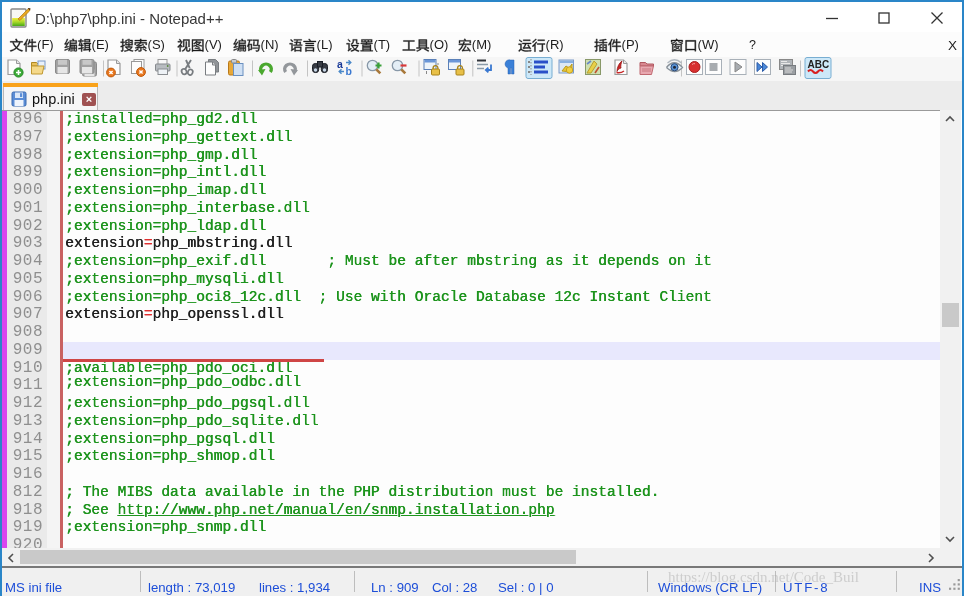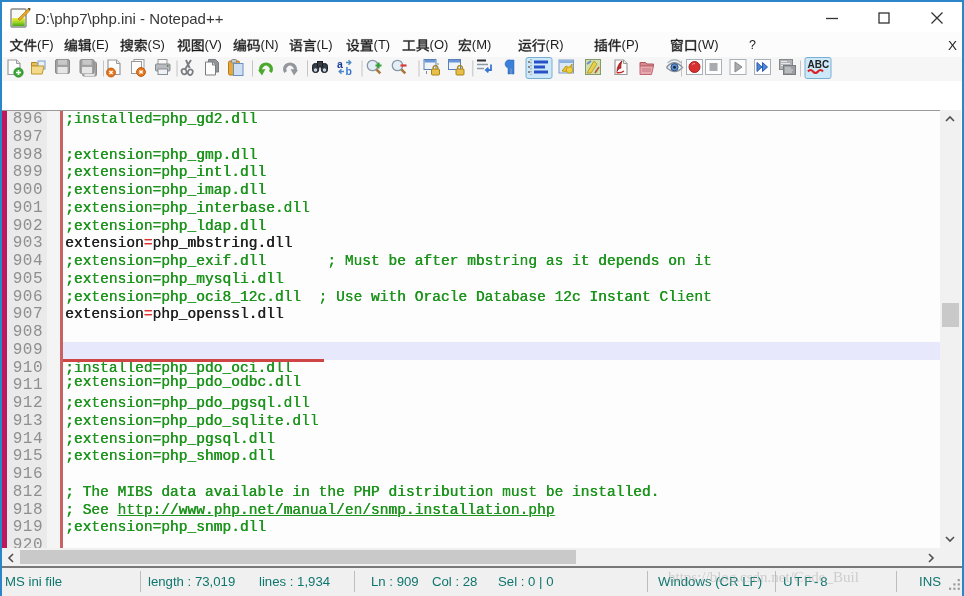--- a/index.html
+++ b/index.html
@@ -17,40 +17,40 @@
 
 #toolbar{left:2px;top:57px;width:960px;height:24px;background:#f6f6f6}
 
 #tabbar{left:2px;top:81px;width:960px;height:29px;background:#ececec}
 #tab{left:1px;top:3px;width:95px;height:26px;background:#f6f6f6;border:1px solid #b8b8b8;border-bottom:none}
 #taborange{left:1px;top:2px;width:95px;height:4px;background:#f9a21a}
 #tabtext{left:30px;top:10px;font-size:14.5px;color:#111}
 #tabx{left:80px;top:12px;width:14px;height:13px;background:#a05252;color:#fff;font-size:11px;line-height:13px;text-align:center;border-radius:2px;font-weight:bold}
 
 #editor{left:2px;top:110px;width:938px;height:438px;background:#fdfdfd;overflow:hidden}
-#lmargin{left:0px;top:0;width:45px;height:438px;background:#eaeaea;border-left:5px solid #be185d}
+#lmargin{left:0px;top:0;width:45px;height:438px;background:#eaeaea;border-left:5px solid #d946ef}
 #strip{left:45px;top:0;width:13px;height:438px;background:#f4f4f4}
 #redline{left:58px;top:0;width:2.5px;height:438px;background:#c96262}
 #hl{left:60.5px;top:232px;width:877.5px;height:18px;background:#e8e8fd}
 #annot{left:60.5px;top:248.5px;width:261.5px;height:3px;background:#cf4545}
 .cl{position:absolute;left:63px;white-space:pre;font-family:"Liberation Mono",monospace;font-size:14.57px;line-height:17.75px;height:17.75px;text-shadow:0.4px 0 0 currentColor}
 .num{position:absolute;right:4px;font-family:"Liberation Mono",monospace;font-size:16px;letter-spacing:0.5px;color:#8f8f8f;line-height:17.75px}
 .c{color:#1d941d}.k{color:#1f1f1f}.r{color:#e02f2f}
 .lk{color:#1d941d;text-decoration:underline}
 
 #vscroll{left:940px;top:110px;width:21px;height:438px;background:#f1f1f1}
 #vthumb{left:942px;top:303px;width:17px;height:24px;background:#c9c9c9}
 #hscroll{left:2px;top:548px;width:938px;height:18px;background:#f1f1f1}
 #hthumb{left:20px;top:550px;width:556px;height:14px;background:#c9c9c9}
 #corner{left:940px;top:548px;width:21px;height:18px;background:#f1f1f1}
 
 #sbtop{left:0px;top:566px;width:964px;height:2px;background:#787878}
 #edgeline{left:2px;top:110px;width:938px;height:1px;background:#9a9a9a;z-index:5}
 #status{left:2px;top:568px;width:960px;height:28px;background:#f0f0f0}
-.st{position:absolute;top:6px;font-size:13.2px;color:#0f766e;white-space:pre}
+.st{position:absolute;top:12px;font-size:13.2px;color:#1d4ed8;white-space:pre}
 .sep{position:absolute;top:3px;width:1px;height:21px;background:#bdbdbd}
 #wmark{left:668px;top:569px;font-family:Liberation Serif, serif;font-size:15px;color:rgba(172,172,172,0.52)}
 </style></head>
 <body>
 <div id="win">
  <div class="abs" id="title">
    <svg class="abs" style="left:8px;top:5px" width="21" height="22" viewBox="0 0 21 22">
      <rect x="1" y="2" width="15" height="18" rx="1" fill="#f8f8f4" stroke="#888" stroke-width="1.4"></rect>
      <path d="M2.2 11 h12.6 v8 H2.2 z" fill="url(#gg)"></path>
      <defs>
@@ -311,20 +311,32 @@
           <rect x="4.5" y="6.5" width="12" height="9" fill="#9a9ea2" stroke="#787c80"></rect>
           <path d="M6 9 h6 M6 11 h8 M6 13 h7" stroke="#d8d8d8"></path>
         </g>
         <g transform="translate(804,2)">
           <rect x="-1" y="-1.5" width="26" height="21" rx="2" fill="#cde8f8" stroke="#78aed2"></rect>
           <text x="1.5" y="9" font-family="Liberation Sans" font-size="10" font-weight="bold" fill="#222">ABC</text>
           <path d="M2 12.5 q2.5-3 5 0 t5 0 t5 0" fill="none" stroke="#d82020" stroke-width="2"></path>
         </g>
       </svg>
     </div>
+ <div class="abs" id="tabbar">
+   <div class="abs" id="tab"></div>
+   <div class="abs" id="taborange"></div>
+   <svg class="abs" style="left:9px;top:10px" width="16" height="16" viewBox="0 0 16 16">
+     <rect x="1" y="1" width="14" height="14" rx="1.5" fill="#5b8dd6" stroke="#3a6ab0"></rect>
+     <rect x="4" y="1.5" width="8" height="5.5" fill="#dce8f8"></rect>
+     <rect x="3.5" y="9" width="9" height="6" fill="#eef4fc"></rect>
+     <rect x="9" y="2.2" width="2.2" height="3.8" fill="#5b8dd6"></rect>
+   </svg>
+   <span class="abs" id="tabtext">php.ini</span>
+   <div class="abs" id="tabx">×</div>
+ </div>
  <div class="abs" id="editor">
    <div class="abs" id="hl"></div>
    <div class="abs" id="lmargin">
         <div class="num" style="top:1.00px">896</div>
         <div class="num" style="top:18.75px">897</div>
         <div class="num" style="top:36.50px">898</div>
         <div class="num" style="top:54.25px">899</div>
         <div class="num" style="top:72.00px">900</div>
         <div class="num" style="top:89.75px">901</div>
         <div class="num" style="top:107.50px">902</div>
@@ -343,31 +355,32 @@
         <div class="num" style="top:338.25px">915</div>
         <div class="num" style="top:356.00px">916</div>
         <div class="num" style="top:373.75px">812</div>
         <div class="num" style="top:391.50px">918</div>
         <div class="num" style="top:409.25px">919</div>
         <div class="num" style="top:427.00px">920</div>
       </div>
    <div class="abs" id="strip"></div>
    <div class="abs" id="redline"></div>
    <div class="cl" style="top:1.00px"><span class="c">;installed=php_gd2.dll</span></div>
+      <div class="cl" style="top:18.75px"><span class="c">;extension=php_gettext.dll</span></div>
       <div class="cl" style="top:36.50px"><span class="c">;extension=php_gmp.dll</span></div>
       <div class="cl" style="top:54.25px"><span class="c">;extension=php_intl.dll</span></div>
       <div class="cl" style="top:72.00px"><span class="c">;extension=php_imap.dll</span></div>
       <div class="cl" style="top:89.75px"><span class="c">;extension=php_interbase.dll</span></div>
       <div class="cl" style="top:107.50px"><span class="c">;extension=php_ldap.dll</span></div>
       <div class="cl" style="top:125.25px"><span class="k">extension</span><span class="r">=</span><span class="k">php_mbstring.dll</span></div>
       <div class="cl" style="top:143.00px"><span class="c">;extension=php_exif.dll       ; Must be after mbstring as it depends on it</span></div>
       <div class="cl" style="top:160.75px"><span class="c">;extension=php_mysqli.dll</span></div>
       <div class="cl" style="top:178.50px"><span class="c">;extension=php_oci8_12c.dll  ; Use with Oracle Database 12c Instant Client</span></div>
       <div class="cl" style="top:196.25px"><span class="k">extension</span><span class="r">=</span><span class="k">php_openssl.dll</span></div>
-      <div class="cl" style="top:249.50px"><span class="c">;installed=php_pdo_oci.dll</span></div>
+      <div class="cl" style="top:249.50px"><span class="c">;available=php_pdo_oci.dll</span></div>
       <div class="cl" style="top:264px"><span class="c">;extension=php_pdo_odbc.dll</span></div>
       <div class="cl" style="top:285.00px"><span class="c">;extension=php_pdo_pgsql.dll</span></div>
       <div class="cl" style="top:302.75px"><span class="c">;extension=php_pdo_sqlite.dll</span></div>
       <div class="cl" style="top:320.50px"><span class="c">;extension=php_pgsql.dll</span></div>
       <div class="cl" style="top:338.25px"><span class="c">;extension=php_shmop.dll</span></div>
       <div class="cl" style="top:356.00px"><span class="c"></span></div>
       <div class="cl" style="top:373.75px"><span class="c">; The MIBS data available in the PHP distribution must be installed.</span></div>
       <div class="cl" style="top:391.50px"><span class="c">; See </span><span class="lk">http://www.php.net/manual/en/snmp.installation.php</span></div>
       <div class="cl" style="top:409.25px"><span class="c">;extension=php_snmp.dll</span></div>
       <div class="cl" style="top:427.00px"><span class="c"></span></div>

